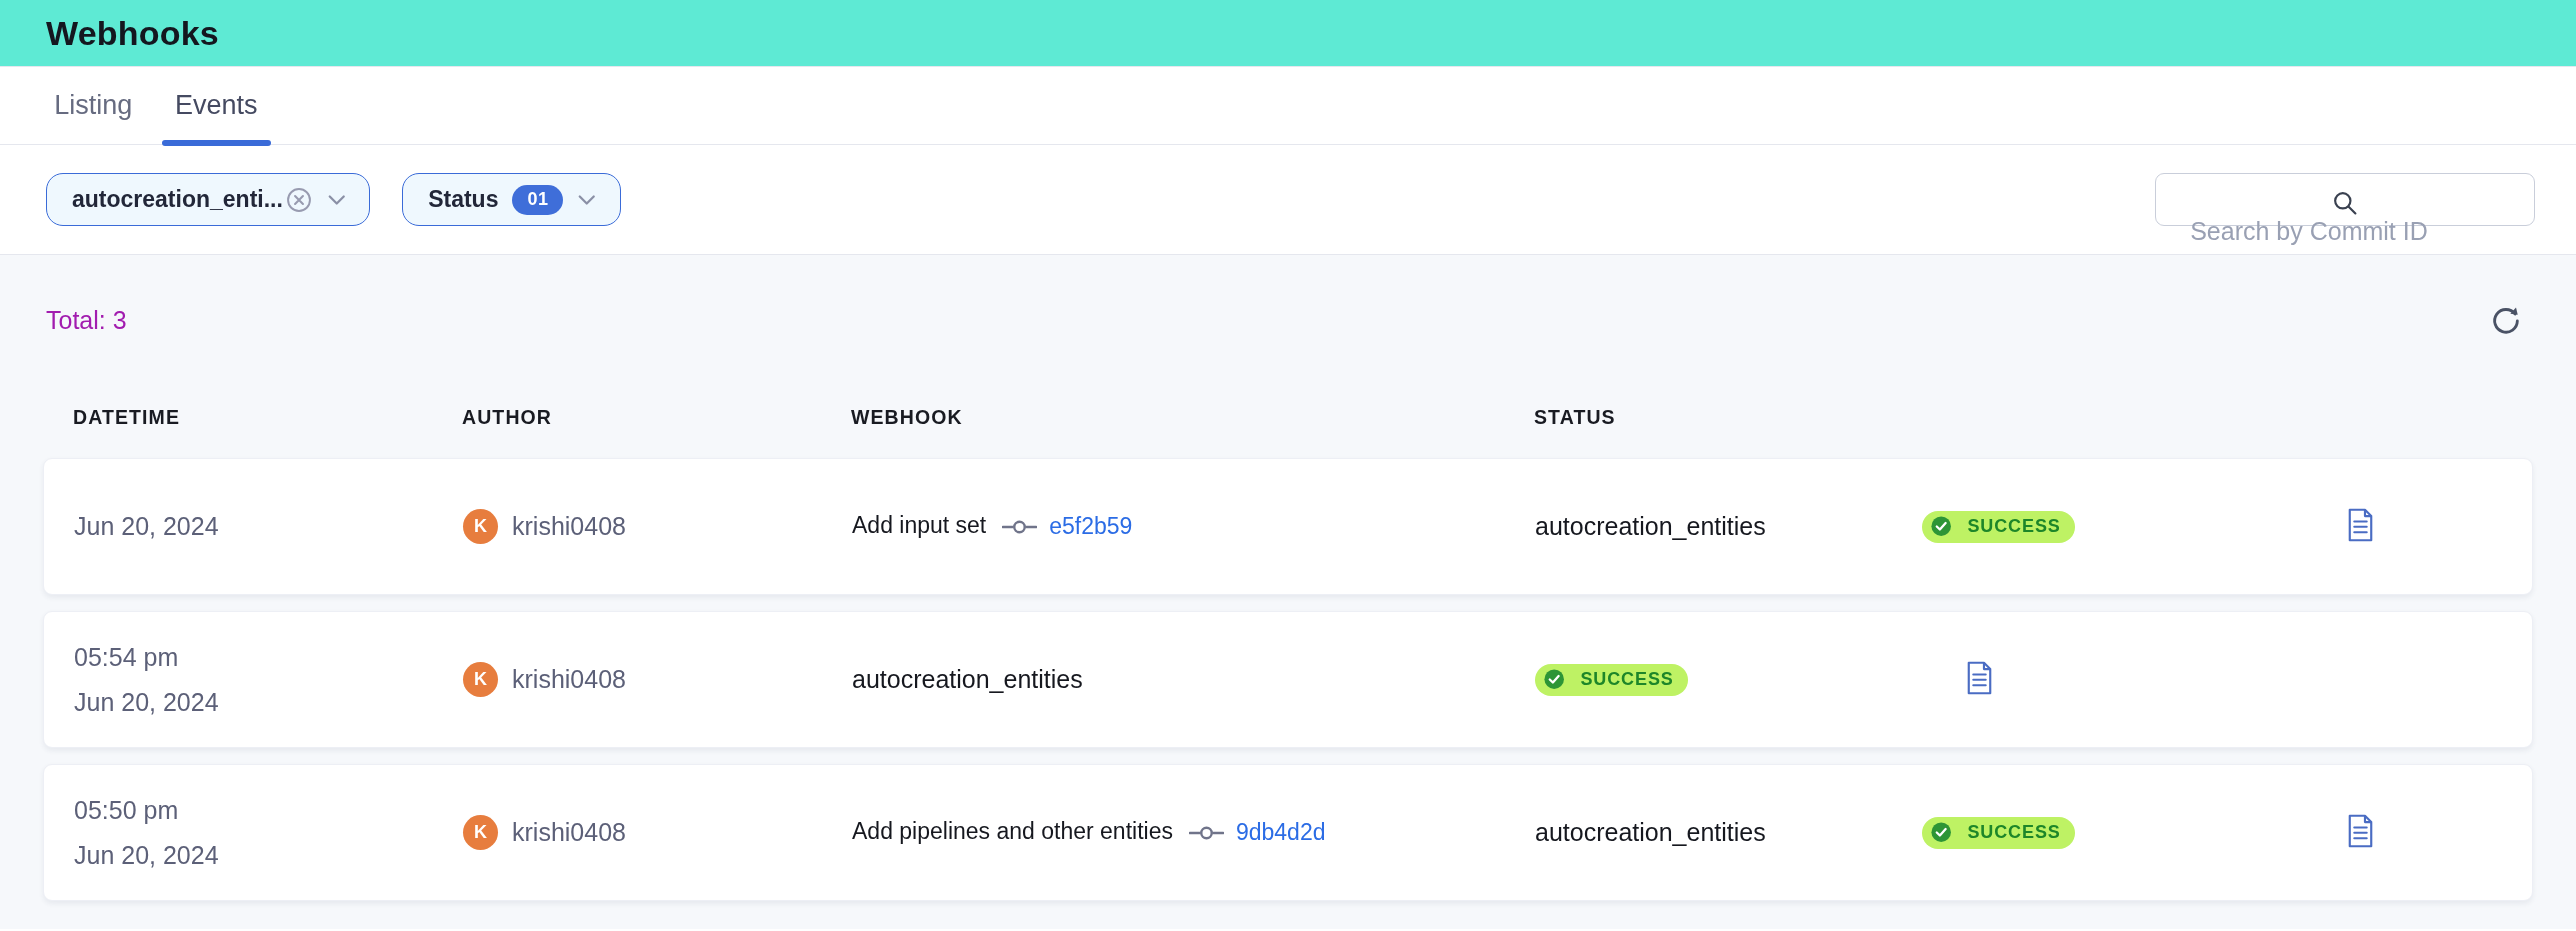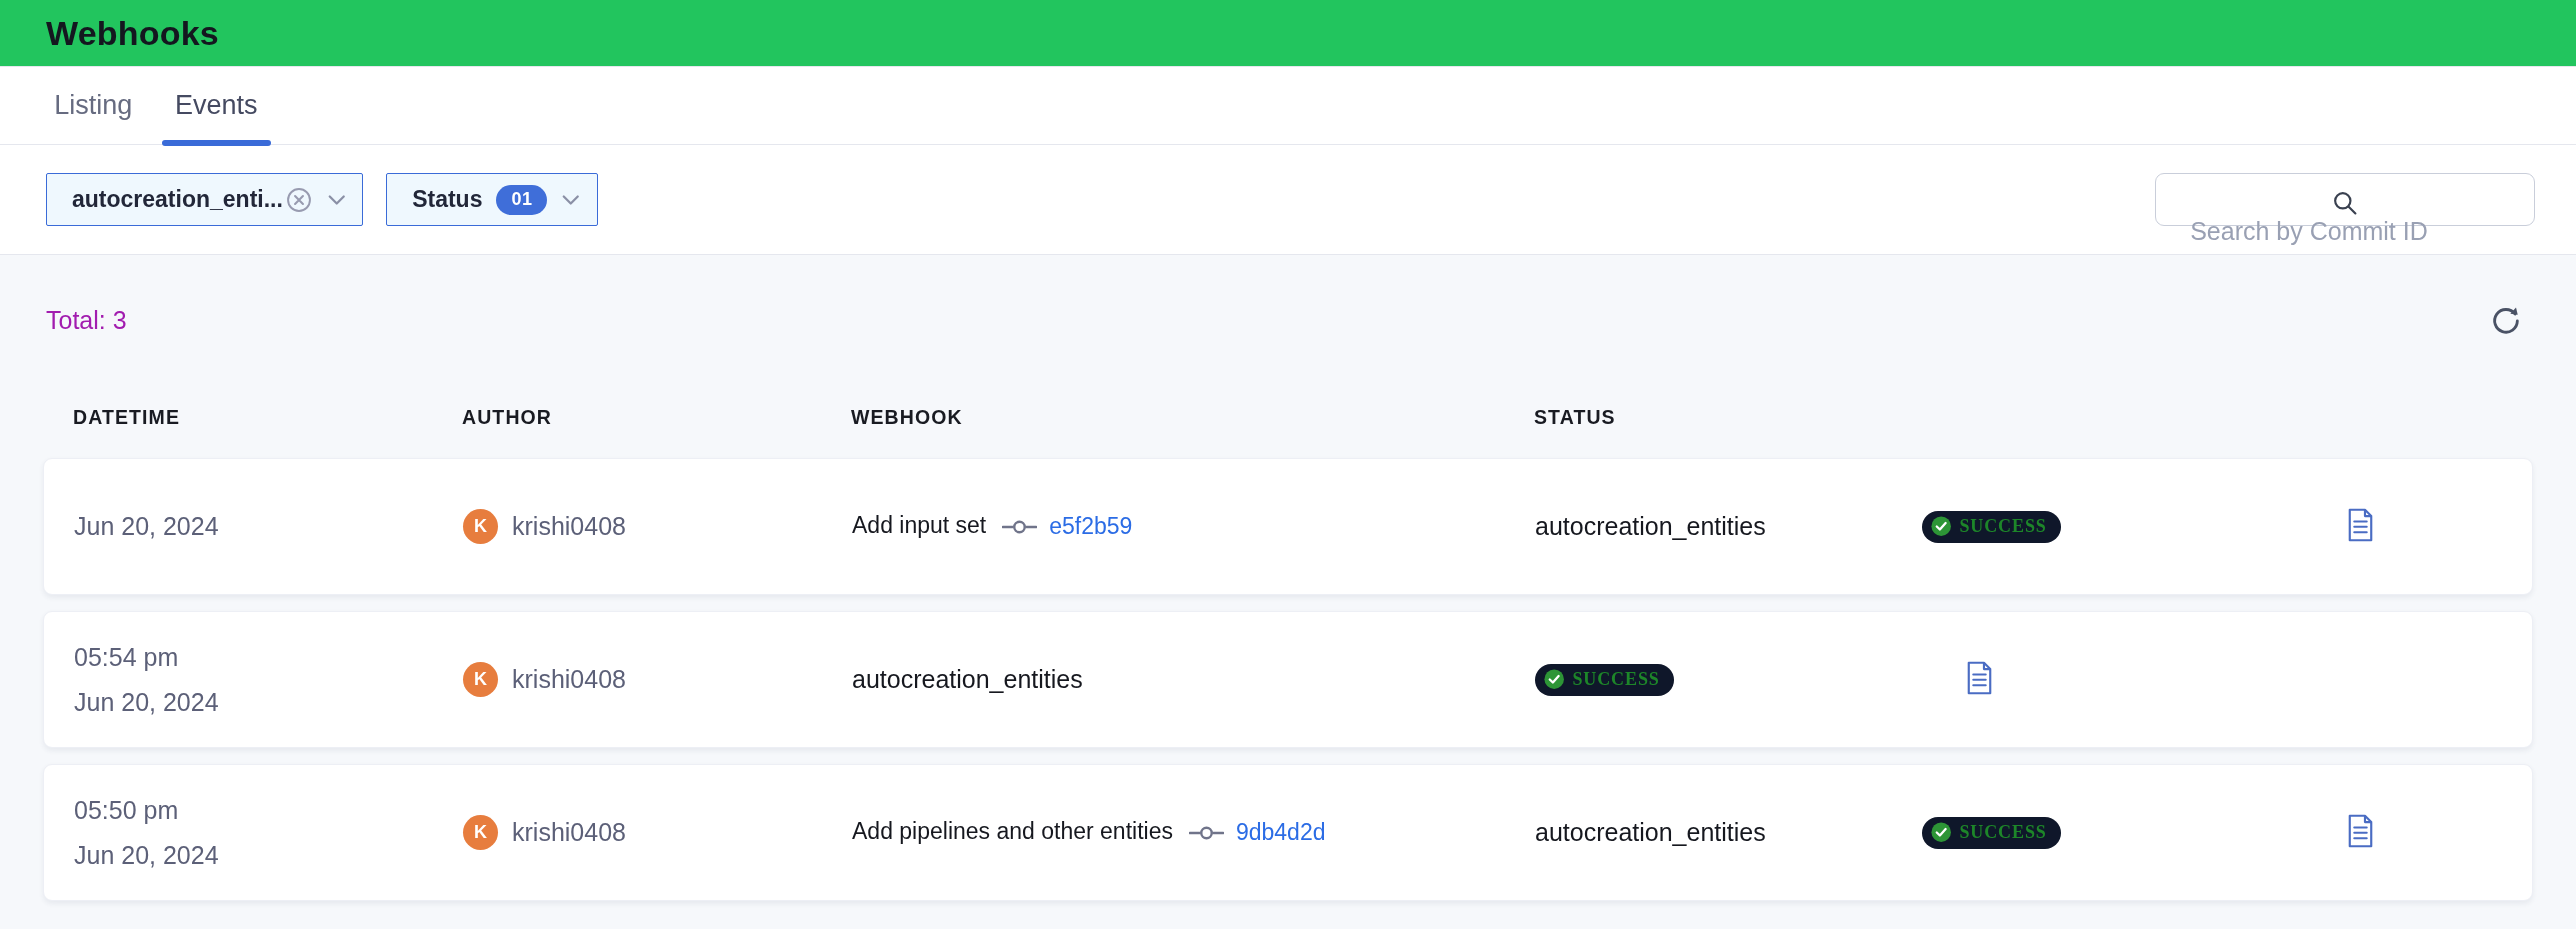--- a/index.html
+++ b/index.html
@@ -13,21 +13,21 @@
     overflow: hidden;
   }
 
   
   .titlebar {
     height: 67px;
     display: flex;
     align-items: center;
     padding-left: 46px;
     border-bottom: 1.8px solid #e5e7ee;
-    background: #22c55e;
+    background: #5eead4;
   }
   .page-title {
     font-size: 34px;
     font-weight: 700;
     color: #14171f;
     letter-spacing: 0.2px;
   }
 
   
   .tabbar {
@@ -64,25 +64,25 @@
     display: flex;
     align-items: center;
     padding: 0 41px 0 46px;
     border-bottom: 1.8px solid #e5e7ee;
     background: #ffffff;
   }
   .filter-pill {
     display: inline-flex;
     align-items: center;
     height: 53px;
-    padding: 0 16px 0 25px;
+    padding: 0 23px 0 25px;
     border: 1.8px solid #3a6bd8;
-    border-radius: 2px;
+    border-radius: 17px;
     background: #eff8fe;
-    margin-right: 23px;
+    margin-right: 32px;
     cursor: pointer;
   }
   .filter-pill .pill-label {
     font-size: 23px;
     font-weight: 600;
     color: #222739;
     white-space: nowrap;
   }
   .pill-clear { margin-left: 1.8px; display: inline-flex; cursor: pointer; }
   .pill-chevron { margin-left: 14px; display: inline-flex; }
@@ -188,27 +188,26 @@
   }
   .author-name { font-size: 25px; color: #5c6078; }
   .cell-commit { display: flex; flex-direction: row; gap: 16px; }
   .commit-title { font-size: 23px; color: #16181f; line-height: 1.1; }
   .commit-link { display: flex; align-items: center; gap: 12px; cursor: pointer; }
   .commit-hash { font-size: 23px; color: #2b6ce5; }
   .cell-webhook { font-size: 25px; color: #16181f; }
   .status-badge {
     display: inline-flex;
     align-items: center;
-    gap: 8px;
+    gap: 16px;
     height: 32px;
     padding: 0 14px 0 9px;
     border-radius: 16px;
-    background: #0f172a;
+    background: #bef264;
     justify-self: start;
-    font-family: Liberation Serif, serif;
   }
   .status-text {
     font-size: 18px;
     font-weight: 700;
     letter-spacing: 0.9px;
     color: #1d8629;
   }
   .cell-action { padding-left: 44px; }
   .doc-btn { display: inline-flex; cursor: pointer; }
 </style>

